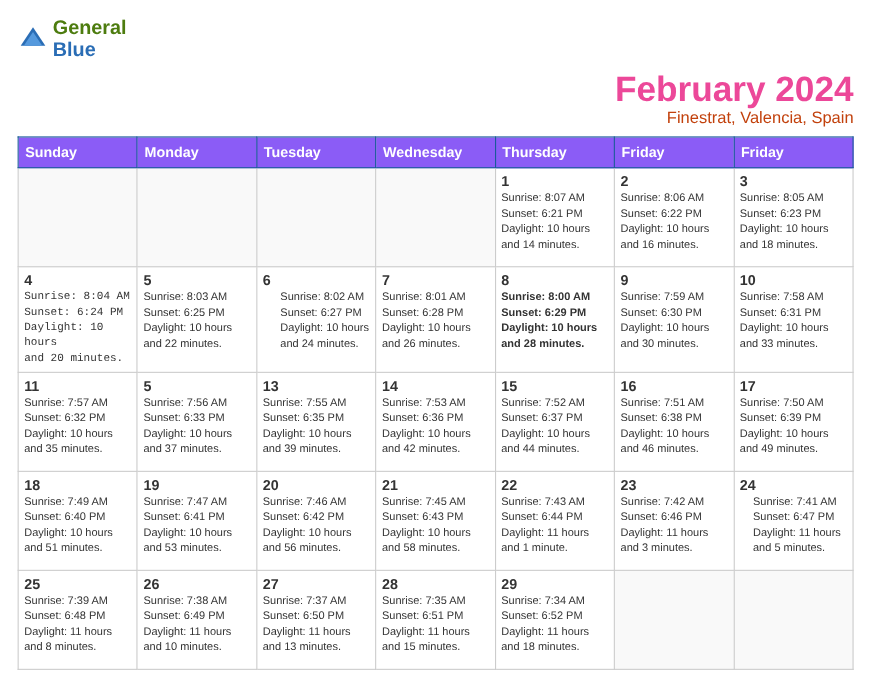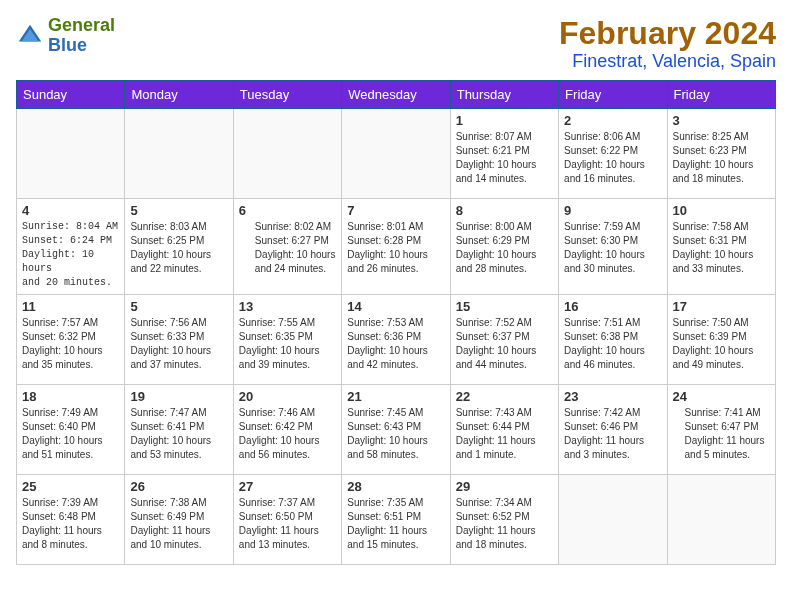--- a/index.html
+++ b/index.html
@@ -31,37 +31,38 @@
     .logo-icon {
       width: 28px;
       height: 28px;
     }
     .title-area {
       text-align: right;
     }
     .month-year {
       font-size: 32px;
       font-weight: bold;
-      color: #a16207;
+      color: #ec4899;
       line-height: 1.1;
+      margin-top: 48px;
     }
     .location {
-      font-size: 18px;
-      color: #1d4ed8;
+      font-size: 15px;
+      color: #c2410c;
     }
     .calendar {
       width: 100%;
       border-collapse: collapse;
       border: 1px solid #ccc;
     }
     .calendar th {
-      background-color: #6d28d9;
+      background-color: #8b5cf6;
       color: #fff;
       font-size: 13px;
-      font-weight: normal;
+      font-weight: bold;
       padding: 6px 6px;
       text-align: left;
       border: 1px solid #1a5a9a;
     }
     .calendar td {
       border: 1px solid #ccc;
       vertical-align: top;
       padding: 4px 5px;
       font-size: 10.5px;
       color: #333;
@@ -128,21 +129,21 @@
         </td>
         <td>
           <span class="day-number">2</span>
           <div class="day-info" style="white-space: pre-line;">Sunrise: 8:06 AM
 Sunset: 6:22 PM
 Daylight: 10 hours
 and 16 minutes.</div>
         </td>
         <td>
           <span class="day-number">3</span>
-          <div class="day-info" style="white-space: pre-line;">Sunrise: 8:25 AM
+          <div class="day-info" style="white-space: pre-line;">Sunrise: 8:05 AM
 Sunset: 6:23 PM
 Daylight: 10 hours
 and 18 minutes.</div>
         </td>
       </tr>
       <tr>
         <td>
           <span class="day-number">4</span>
           <div class="day-info" style="white-space: pre-line; font-family: Liberation Mono, monospace;">Sunrise: 8:04 AM
 Sunset: 6:24 PM
@@ -165,21 +166,21 @@
         </td>
         <td>
           <span class="day-number">7</span>
           <div class="day-info" style="white-space: pre-line;">Sunrise: 8:01 AM
 Sunset: 6:28 PM
 Daylight: 10 hours
 and 26 minutes.</div>
         </td>
         <td>
           <span class="day-number">8</span>
-          <div class="day-info" style="white-space: pre-line;">Sunrise: 8:00 AM
+          <div class="day-info" style="white-space: pre-line; font-weight: bold;">Sunrise: 8:00 AM
 Sunset: 6:29 PM
 Daylight: 10 hours
 and 28 minutes.</div>
         </td>
         <td>
           <span class="day-number">9</span>
           <div class="day-info" style="white-space: pre-line;">Sunrise: 7:59 AM
 Sunset: 6:30 PM
 Daylight: 10 hours
 and 30 minutes.</div>

